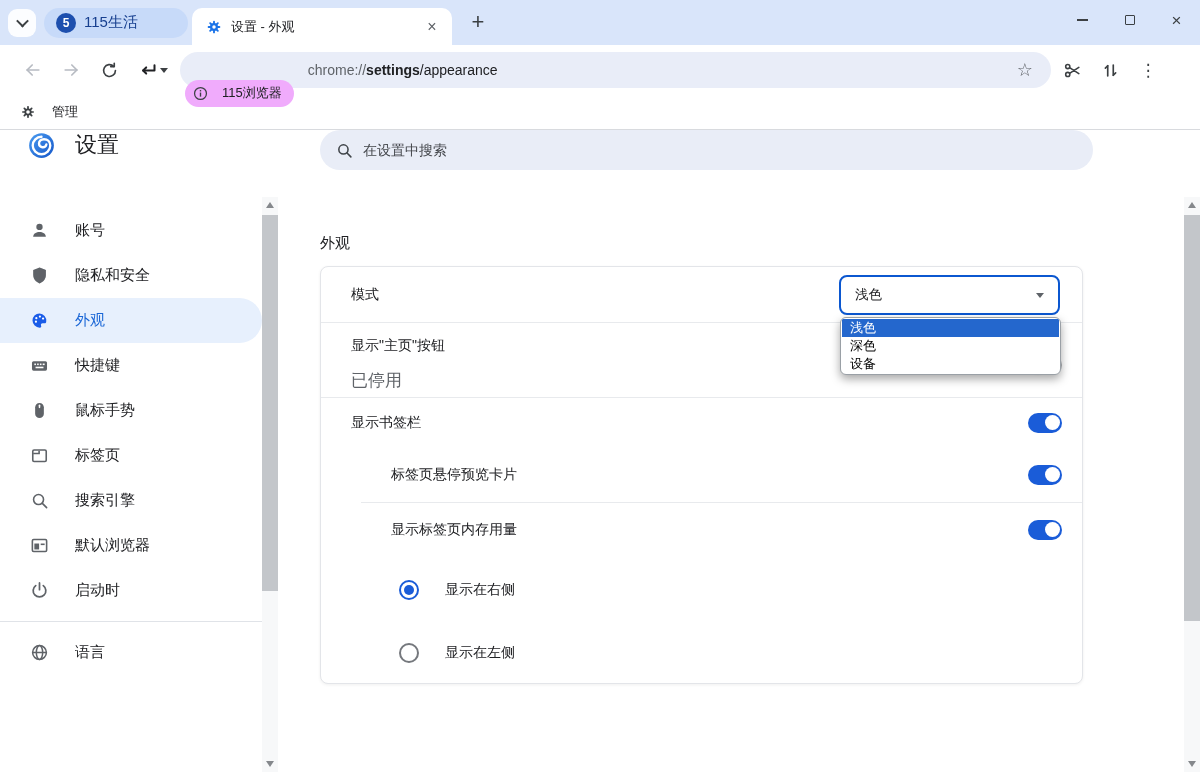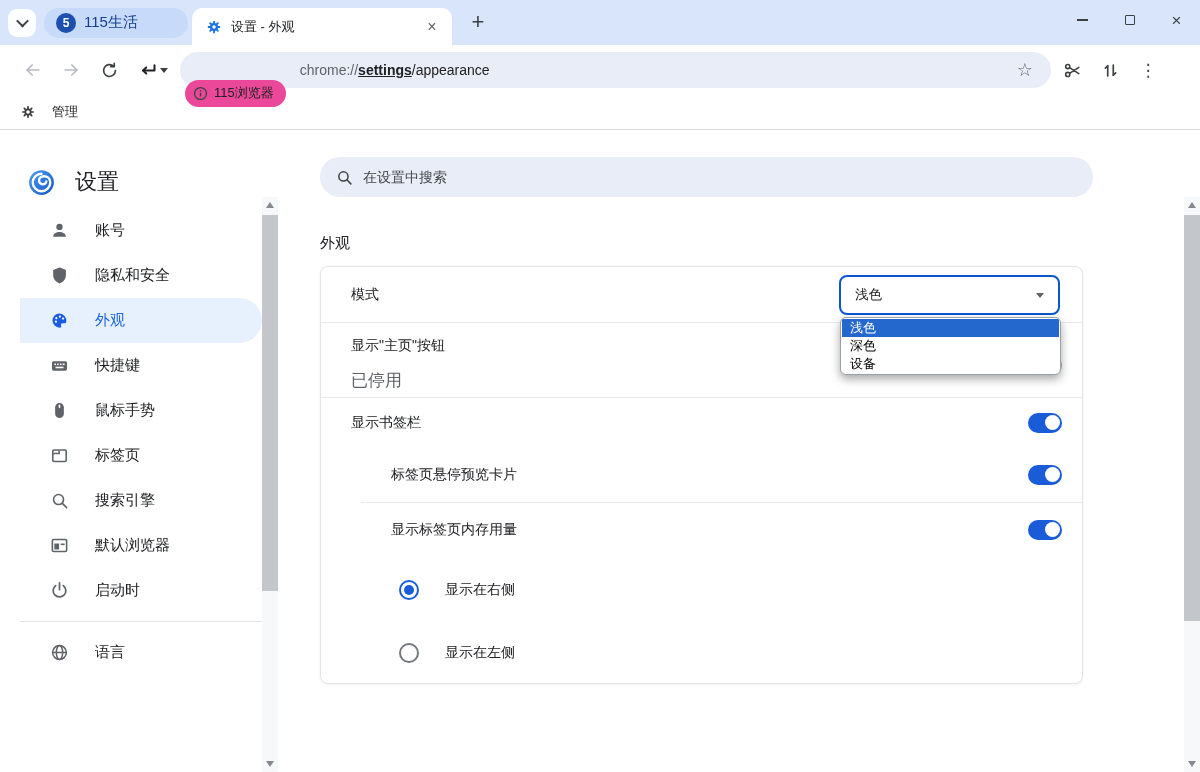--- a/index.html
+++ b/index.html
@@ -31,52 +31,52 @@
   .ic-x { font-size:17px; color:#3c4043; line-height:1; }
 
   
   .toolbar { height:50px; background:#fff; display:flex; align-items:center; padding:0 10px; }
   .nav-btn { width:30px; height:30px; display:flex; align-items:center; justify-content:center;
     margin-left:8px; cursor:pointer; }
   .caret-dn { width:0; height:0; border-left:4px solid transparent; border-right:4px solid transparent;
     border-top:5px solid #3c4043; margin-left:-2px; cursor:pointer; }
   .addr { flex:0 0 auto; width:871px; height:36px; margin-left:12px; background:#e9edf8; border-radius:18px;
     display:flex; align-items:center; padding:0 12px 0 5px; }
-  .site-chip { background:#ec4899; height:27px; border-radius:14px; display:flex; align-items:center;
-    gap:6px; padding:0 12px 0 8px;margin-top:46px; }
+  .site-chip { background:#f0abfc; height:27px; border-radius:14px; display:flex; align-items:center;
+    gap:14px; padding:0 12px 0 8px;margin-top:46px; }
   .site-chip .t { font-size:13px; color:#202124; }
   .url { margin-left:14px; font-size:14px; white-space:nowrap; }
   .url .scheme { color:#5f6368; }
-  .url .host { color:#202124; font-weight:600;text-decoration:underline; }
+  .url .host { color:#202124; font-weight:600; }
   .url .path { color:#202124; }
   .addr .sp { flex:1; }
   .star { font-size:18px; color:#5f6368; margin-right:6px; cursor:pointer; }
   .tb-right { width:34px; height:30px; display:flex; align-items:center; justify-content:center;
     margin-left:4px; cursor:pointer; }
   .dots { font-size:17px; color:#3c4043; letter-spacing:0; }
 
   
   .bookmarks { height:35px; background:#fff; border-bottom:1px solid #d8dade; display:flex;
     align-items:center; padding-left:12px; }
   .bm-item { display:flex; align-items:center; gap:16px; padding:3px 8px; border-radius:6px; cursor:pointer; }
   .bm-item .t { font-size:13px; color:#202124; }
 
   
-  .set-top { height:67px; display:flex; align-items:flex-end; }
+  .set-top { height:67px; display:flex; align-items:flex-start; }
   .logo-title { width:278px; display:flex; align-items:center; padding-left:28px; gap:20px; }
   .logo-title .ttl { font-size:22px; color:#202124; }
   .searchbox { width:773px; height:40px; margin-left:42px; background:#e9edf7; border-radius:20px;
     display:flex; align-items:center; padding:0 16px; gap:10px; }
   .searchbox input { border:none; outline:none; background:transparent; font-size:14px; color:#202124;
     flex:1; font-family:inherit; }
   .searchbox input::placeholder { color:#44474c; opacity:1; }
 
   
   .set-main { display:flex; height:575px; }
-  .sidebar { width:262px; padding-top:11px;padding-left:20px; }
+  .sidebar { width:262px; padding-top:11px; }
   .side-item { height:45px; display:flex; align-items:center; gap:26px; padding-left:30px;
     font-size:15px; color:#202124; cursor:pointer; border-radius:0 23px 23px 0; }
   .side-item svg { flex:0 0 auto; }
   .side-item.active { background:#e7f0fd; color:#1a66d6; }
   .side-divider { border-top:1px solid #e0e3e8; margin:8px 0; }
 
   .vscroll { width:16px; position:relative; background:#f7f8f9; }
   .vscroll .a-up, .vscroll .a-dn { position:absolute; left:4px; width:0; height:0;
     border-left:4px solid transparent; border-right:4px solid transparent; }
   .vscroll .a-up { top:5px; border-bottom:6px solid #85888c; }

